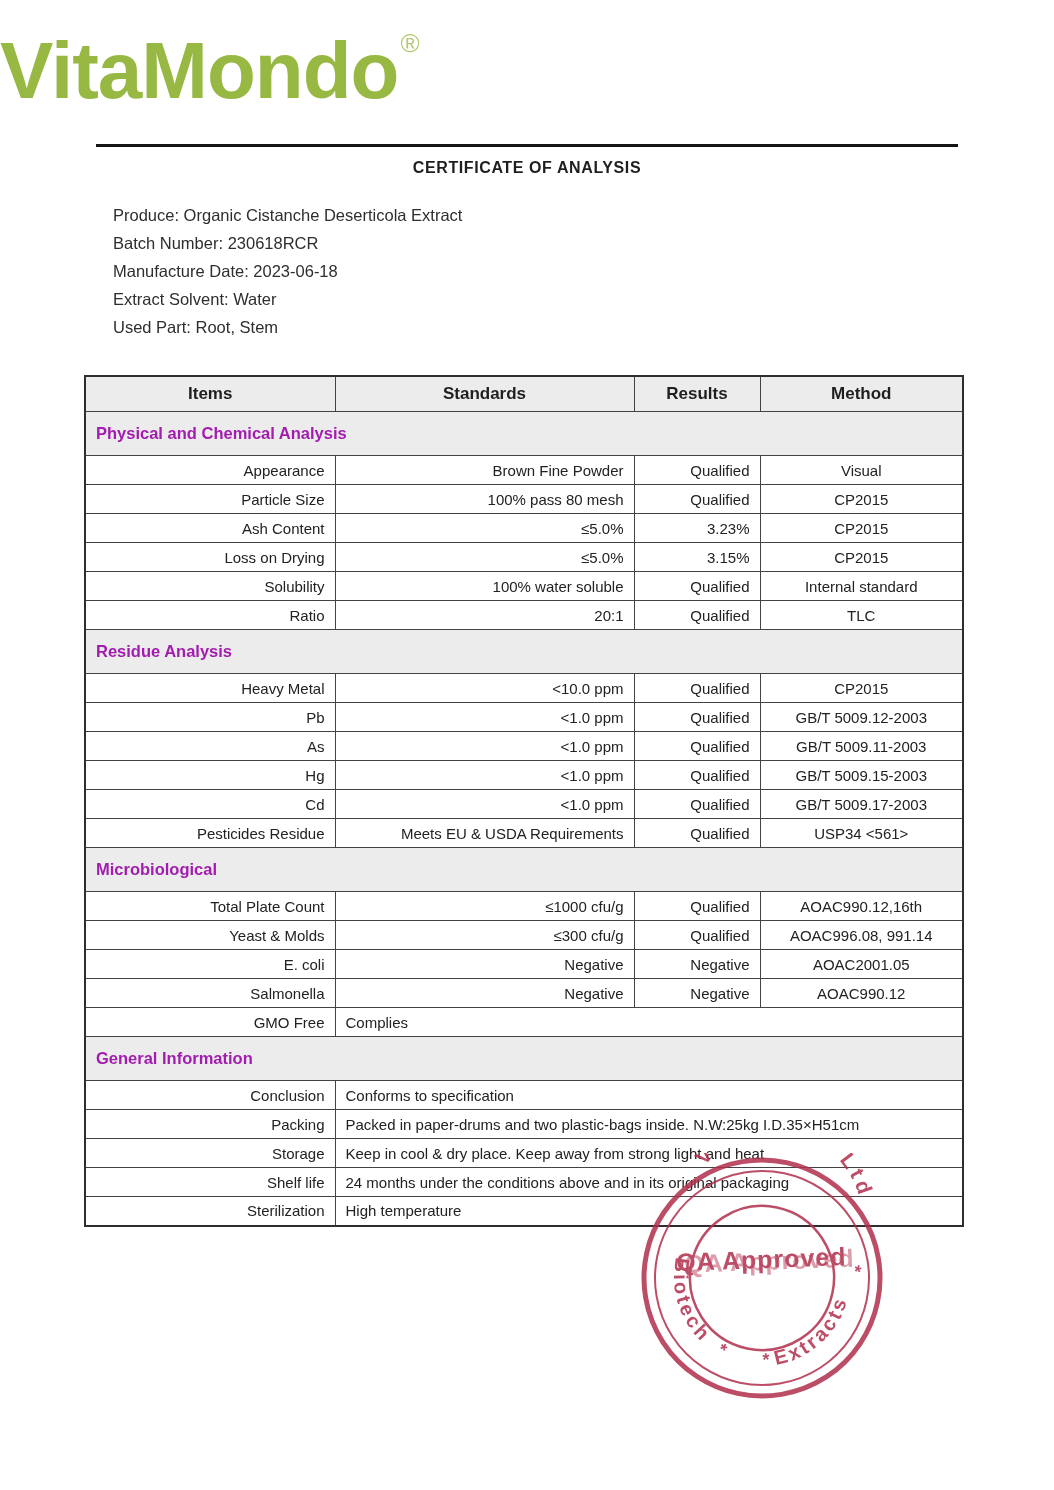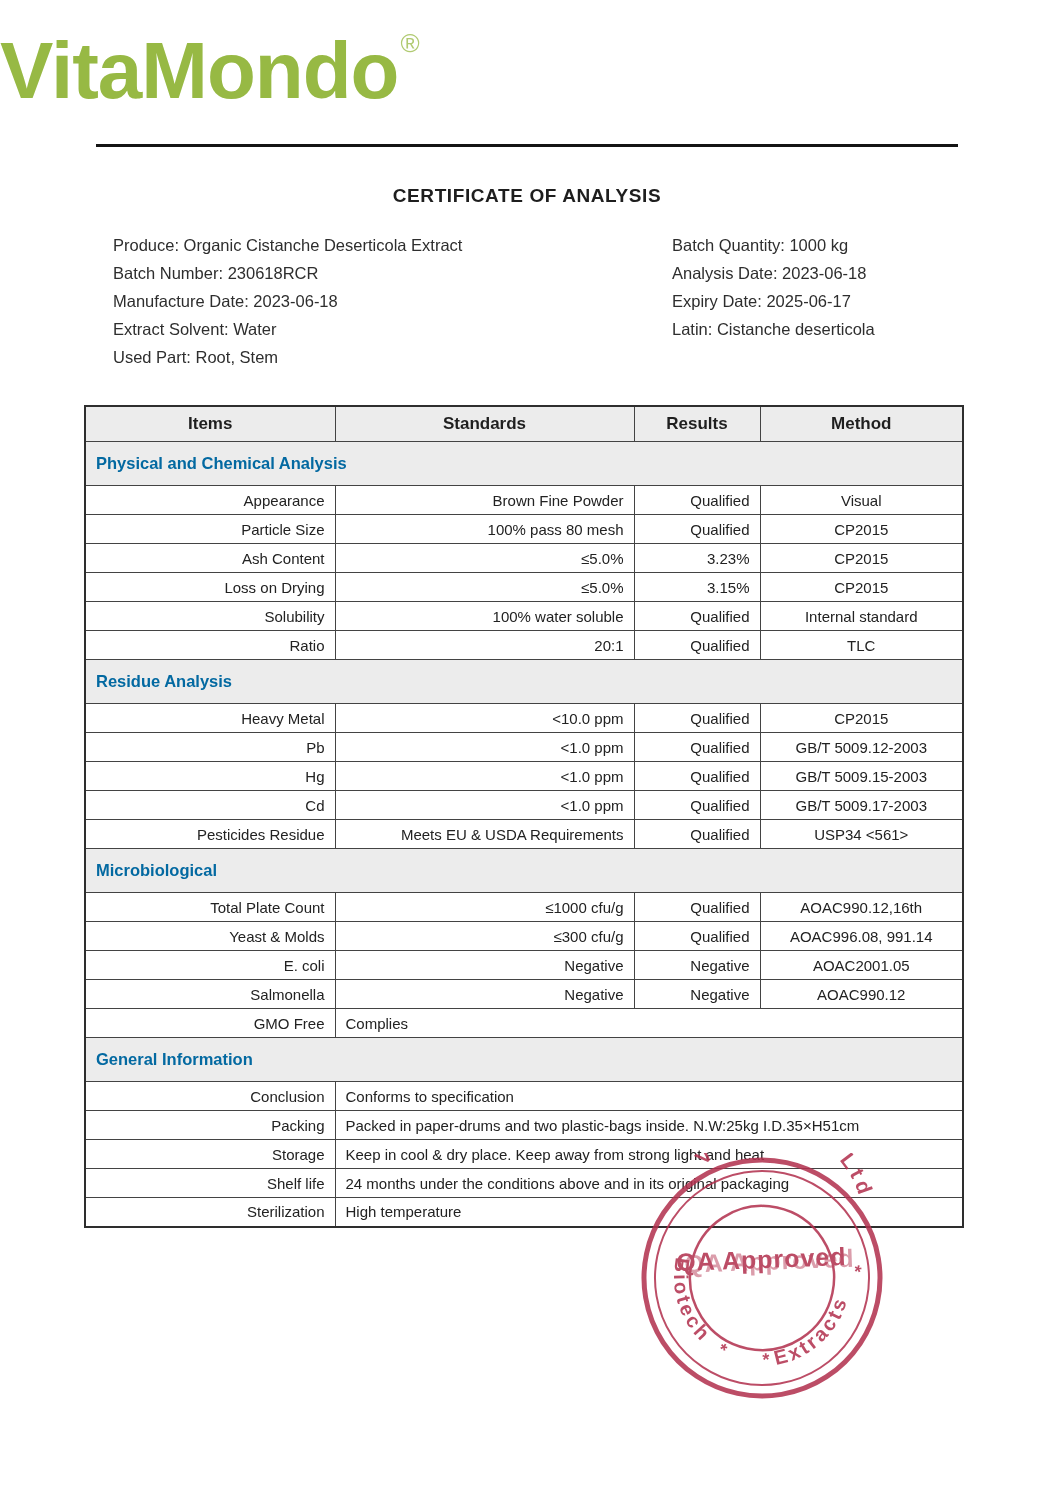--- a/index.html
+++ b/index.html
@@ -30,23 +30,23 @@
     vertical-align:46px;
     margin-left:2px;
     opacity:.75;
   }
   .rule{
     margin:10px 96px 0 96px;
     border-top:3px solid #141414;
     height:0;
   }
   .doc-title{
-    margin-top:38px;
+    margin-top:12px;
     text-align:center;
-    font-size:19px;
+    font-size:16px;
     font-weight:bold;
     letter-spacing:.6px;
     color:#1e1e1e;
   }
   
   .info{
     margin:24px 0 0 113px;
     display:flex;
     font-size:16.5px;
     color:#2e2e2e;
@@ -74,21 +74,21 @@
     font-weight:bold;
     text-align:center;
     padding:7px 4px;
     color:#1f1f1f;
   }
   td.section{
     background:#ececec;
     font-weight:bold;
     font-size:16.5px;
     padding:12px 10px;
-    color:#0369a1;
+    color:#a21caf;
   }
   td.c0,td.c1,td.c2{
     text-align:right;
     padding:5px 10px;
     height:29px;
   }
   td.c3{
     text-align:center;
     padding:5px 4px;
     height:29px;
@@ -126,26 +126,20 @@
 <div class="doc-title">CERTIFICATE OF ANALYSIS</div>
 
 <div class="info">
   <div class="info-col-left" id="info-left">
       <div class="info-line">Produce: Organic Cistanche Deserticola Extract</div>
       <div class="info-line">Batch Number: 230618RCR</div>
       <div class="info-line">Manufacture Date: 2023-06-18</div>
       <div class="info-line">Extract Solvent: Water</div>
       <div class="info-line">Used Part: Root, Stem</div>
     </div>
-  <div class="info-col-right" id="info-right">
-      <div class="info-line">Batch Quantity: 1000 kg</div>
-      <div class="info-line">Analysis Date: 2023-06-18</div>
-      <div class="info-line">Expiry Date: 2025-06-17</div>
-      <div class="info-line">Latin: Cistanche deserticola</div>
-    </div>
 </div>
 
 <table class="coa">
   <colgroup>
     <col style="width:250px">
       <col style="width:299px">
       <col style="width:126px">
       <col style="width:203px">
   </colgroup>
   <thead id="coa-head">
@@ -203,20 +197,26 @@
         <td class="c0">Heavy Metal</td>
         <td class="c1">&lt;10.0 ppm</td>
         <td class="c2">Qualified</td>
         <td class="c3">CP2015</td>
       </tr>
       <tr>
         <td class="c0">Pb</td>
         <td class="c1">&lt;1.0 ppm</td>
         <td class="c2">Qualified</td>
         <td class="c3">GB/T 5009.12-2003</td>
+      </tr>
+      <tr>
+        <td class="c0">As</td>
+        <td class="c1">&lt;1.0 ppm</td>
+        <td class="c2">Qualified</td>
+        <td class="c3">GB/T 5009.11-2003</td>
       </tr>
       <tr>
         <td class="c0">Hg</td>
         <td class="c1">&lt;1.0 ppm</td>
         <td class="c2">Qualified</td>
         <td class="c3">GB/T 5009.15-2003</td>
       </tr>
       <tr>
         <td class="c0">Cd</td>
         <td class="c1">&lt;1.0 ppm</td>

